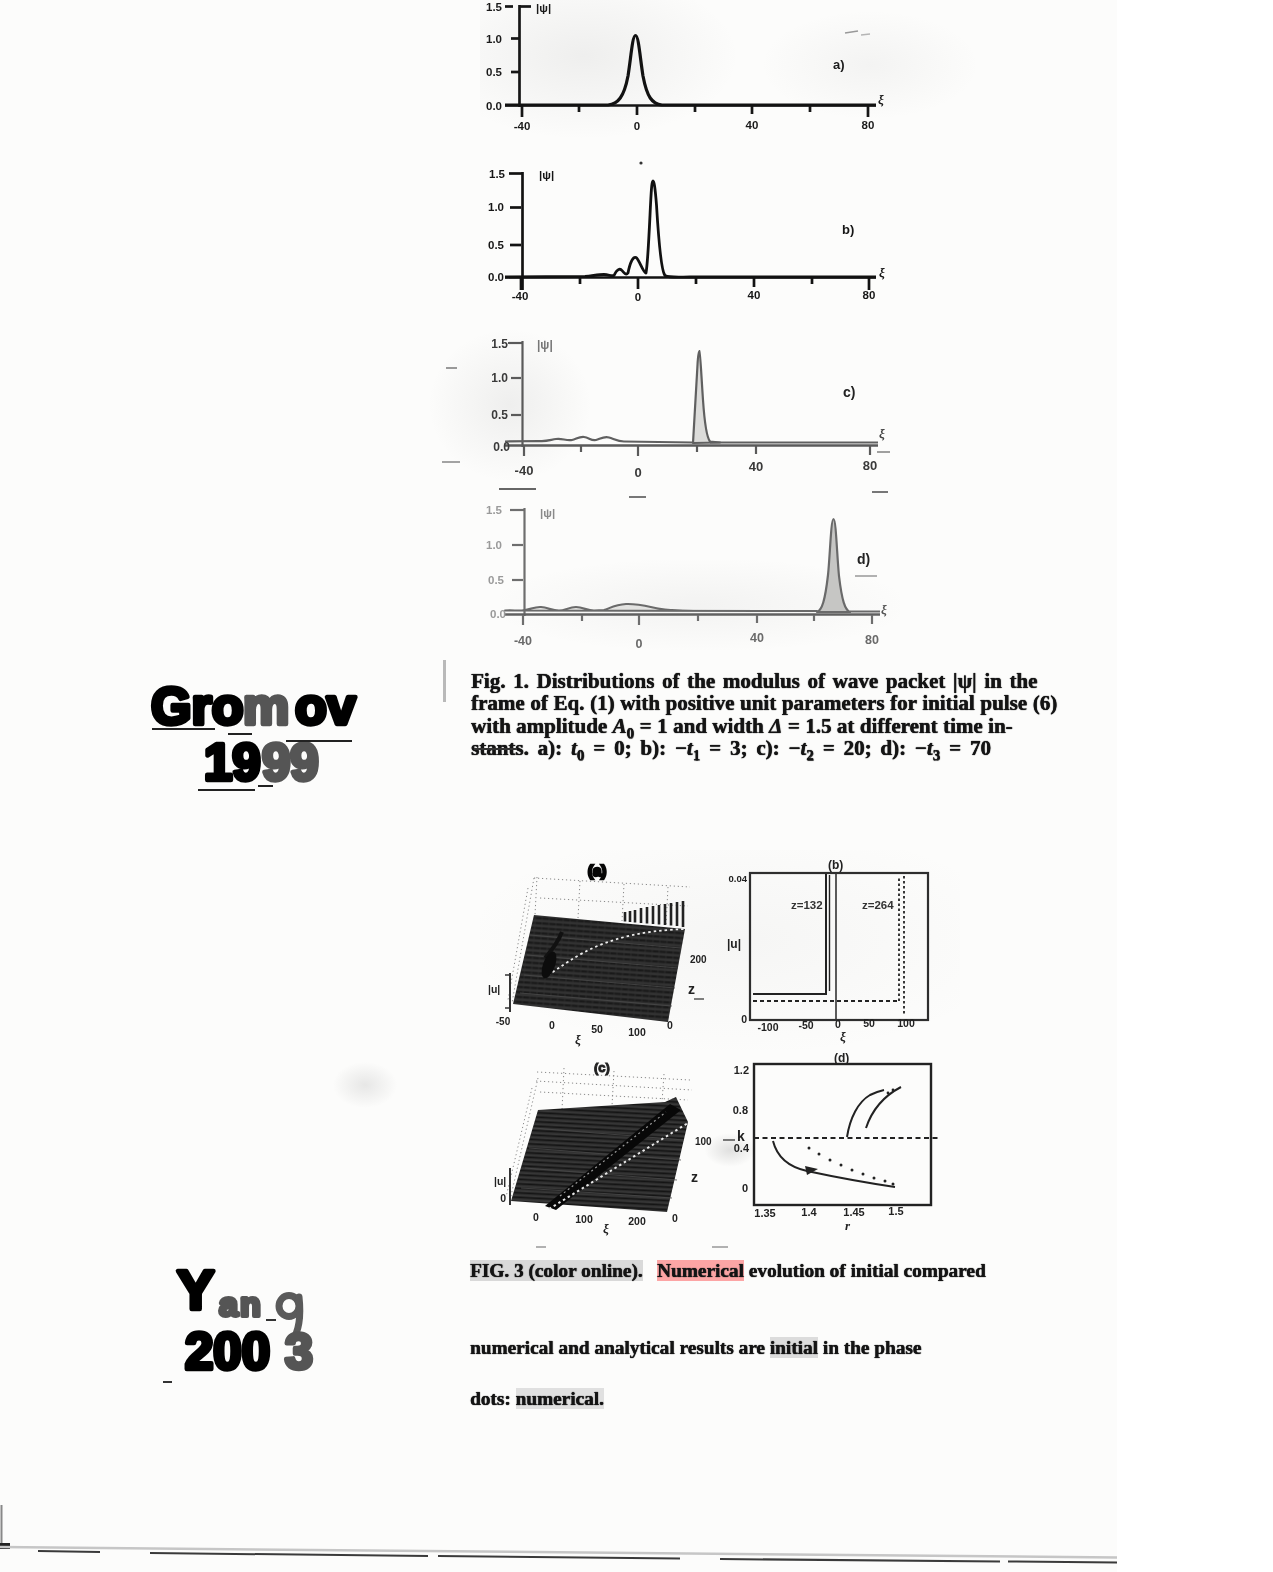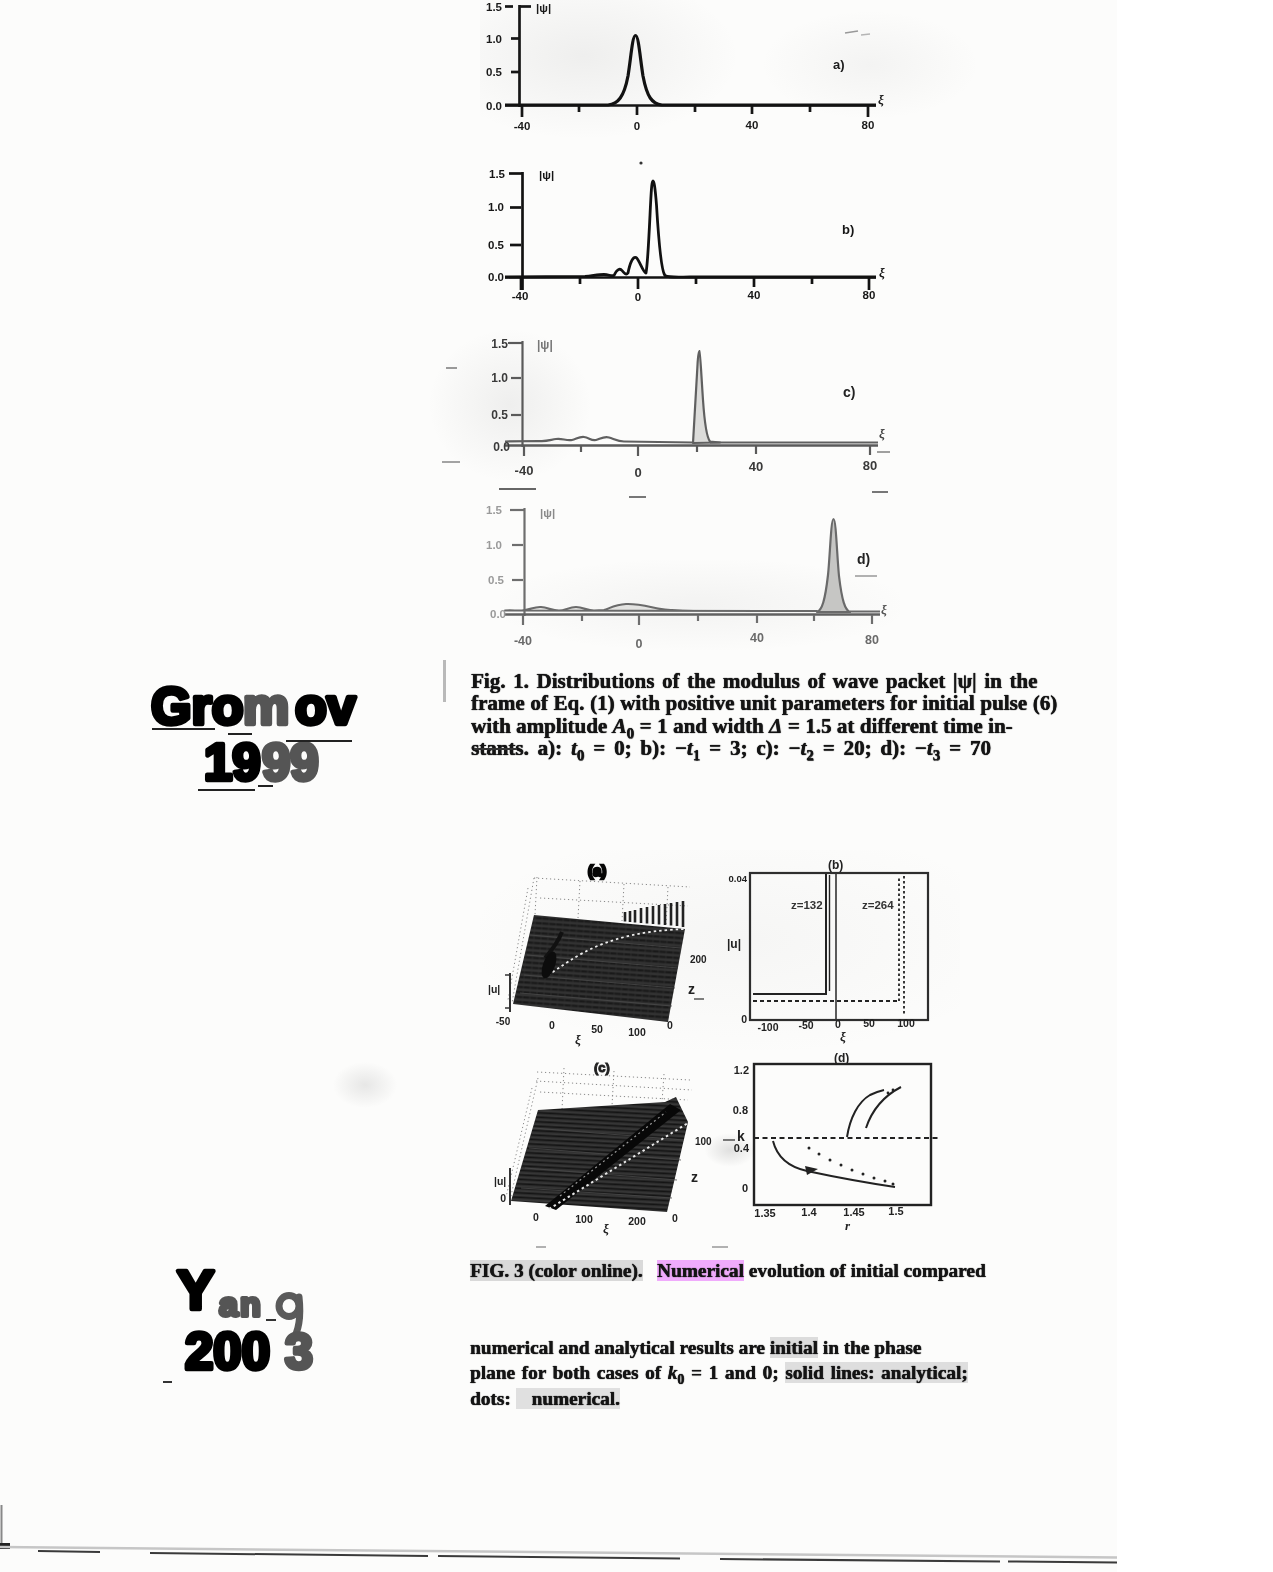--- a/index.html
+++ b/index.html
@@ -345,26 +345,26 @@
     <text x="896" y="1215" text-anchor="middle">1.5</text>
     <text x="845" y="1230" font-size="13" font-family="Liberation Serif" font-style="italic">r</text>
     <text x="834" y="1062" font-size="12">(d)</text>
   </g>
   <line x1="723" y1="1140" x2="735" y2="1140" stroke="#777" stroke-width="2"></line>
   <line x1="712" y1="1247" x2="728" y2="1247" stroke="#999" stroke-width="1.5"></line>
   <line x1="536" y1="1247" x2="546" y2="1247" stroke="#999" stroke-width="1.5"></line>
 </svg>
 
 <div class="cap abs" style="left:470px;top:1258px;font-size:19.3px;line-height:25.5px;">
-<span style="background:#d9d9d9;">FIG. 3 (color online).</span>&nbsp;&nbsp; <span style="background:#f0abfc;">Numerical</span> evolution of initial <b>compared</b><br>
+<span style="background:#d9d9d9;">FIG. 3 (color online).</span>&nbsp;&nbsp; <span style="background:#fca5a5;">Numerical</span> evolution of initial <b>compared</b><br>
 <br>
 <br>
 numerical and analytical results are <span style="background:#dcdcdc;">initial</span> <b>in the phase</b><br>
-<span style="word-spacing:1.8px">plane for both cases of <i>k</i><sub>0</sub> = 1 and 0; <span style="background:#dedede;">solid lines: analytical;</span></span><br>
-dots: <span style="background:#e0e0e0;padding-left:16px;">numerical.</span>
+<br>
+dots: <span style="background:#e0e0e0;">numerical.</span>
 </div>
 
 <svg class="abs" style="left:140px;top:1240px" width="280" height="190" viewBox="140 1240 280 190" font-family="Liberation Sans, sans-serif" font-weight="bold" stroke-linejoin="round">
   <filter id="soft2" x="-10%" y="-10%" width="120%" height="120%">
         <feGaussianBlur stdDeviation="0.55"></feGaussianBlur>
       </filter>
   <g filter="url(#soft2)">
   <text x="177" y="1309" font-size="56" fill="#000" stroke="#000" stroke-width="4.5">Y</text>
   <text x="219" y="1316" font-size="34" fill="#555" stroke="#555" stroke-width="4" letter-spacing="2">an</text>
   <ellipse cx="289" cy="1306" rx="10" ry="10.5" fill="none" stroke="#5a5a5a" stroke-width="7"></ellipse>

